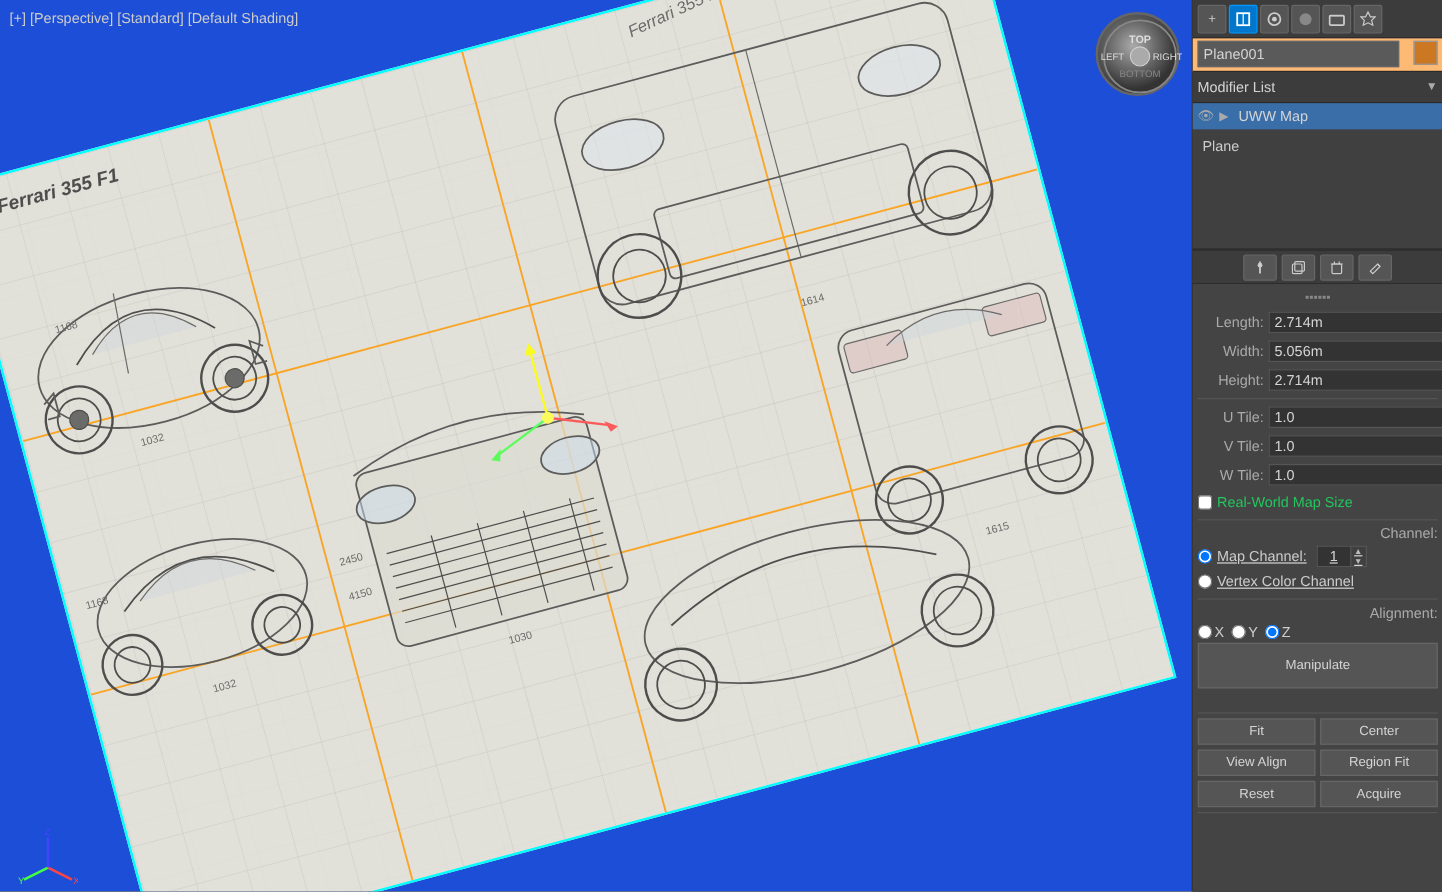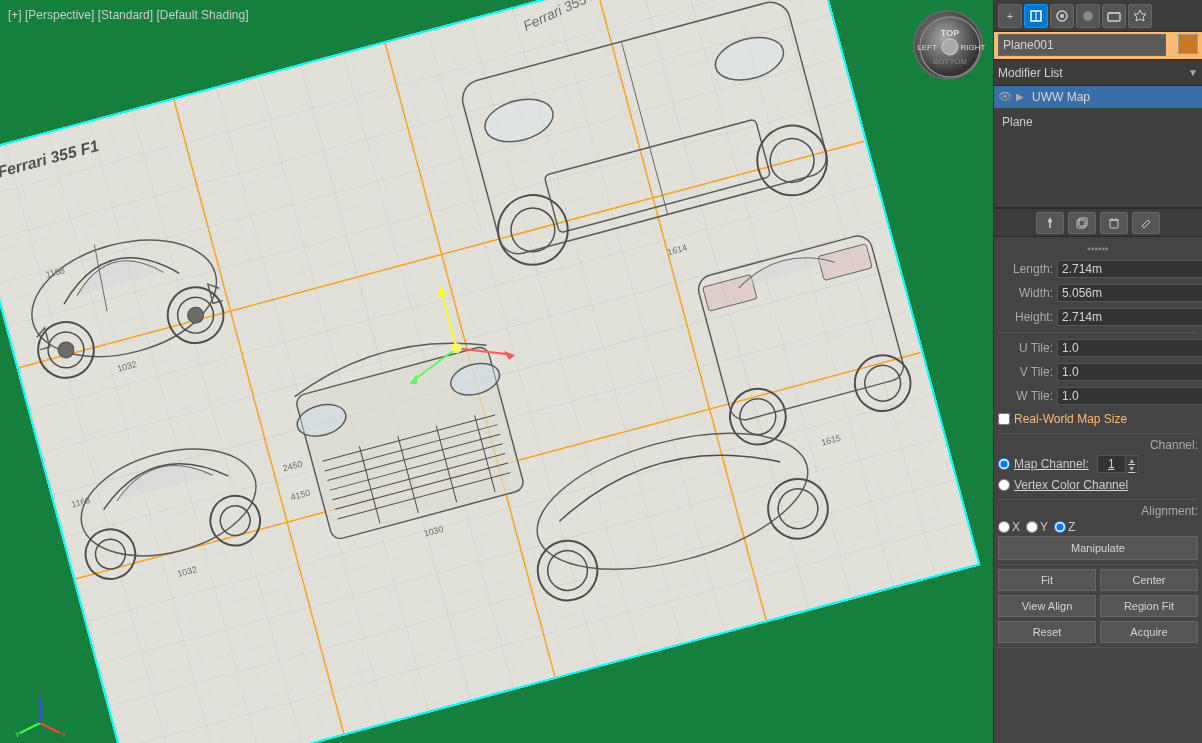--- a/index.html
+++ b/index.html
@@ -11,21 +11,21 @@
       font-size: 12px;
       color: #d4d4d4;
       overflow: hidden;
       display: flex;
     }
 
     
     #viewport {
       width: 1123px;
       height: 743px;
-      background: #15803d;
+      background: #1d4ed8;
       position: relative;
       overflow: hidden;
       text-decoration: underline;
     }
 
     #viewport-label {
       position: absolute;
       top: 8px;
       left: 8px;
       color: #cccccc;
@@ -307,21 +307,21 @@
       margin-bottom: 2px;
     }
 
     .checkbox-row input[type="checkbox"] {
       width: 12px;
       height: 12px;
       cursor: pointer;
     }
 
     .checkbox-label {
-      color: #fdba74;
+      color: #22c55e;
       font-size: 12px;
       cursor: pointer;
     }
 
     
     .channel-section {
       margin: 2px 0;
     }
 
     .radio-row {
@@ -387,30 +387,30 @@
       color: #d4d4d4;
       font-size: 11px;
       cursor: pointer;
       display: flex;
       align-items: center;
       justify-content: center;
     }
 
     .action-btn-full {
       width: 100%;
-      height: 24px;
+      height: 38px;
       background: #555;
       border: 1px solid #666;
       color: #d4d4d4;
       font-size: 11px;
       cursor: pointer;
       display: flex;
       align-items: center;
       justify-content: center;
-      margin-bottom: 0;
+      margin-bottom: 16px;
     }
 
     
     .display-section {
       margin: 4px 0;
     }
 
     
     .car-svg {
       width: 100%;

